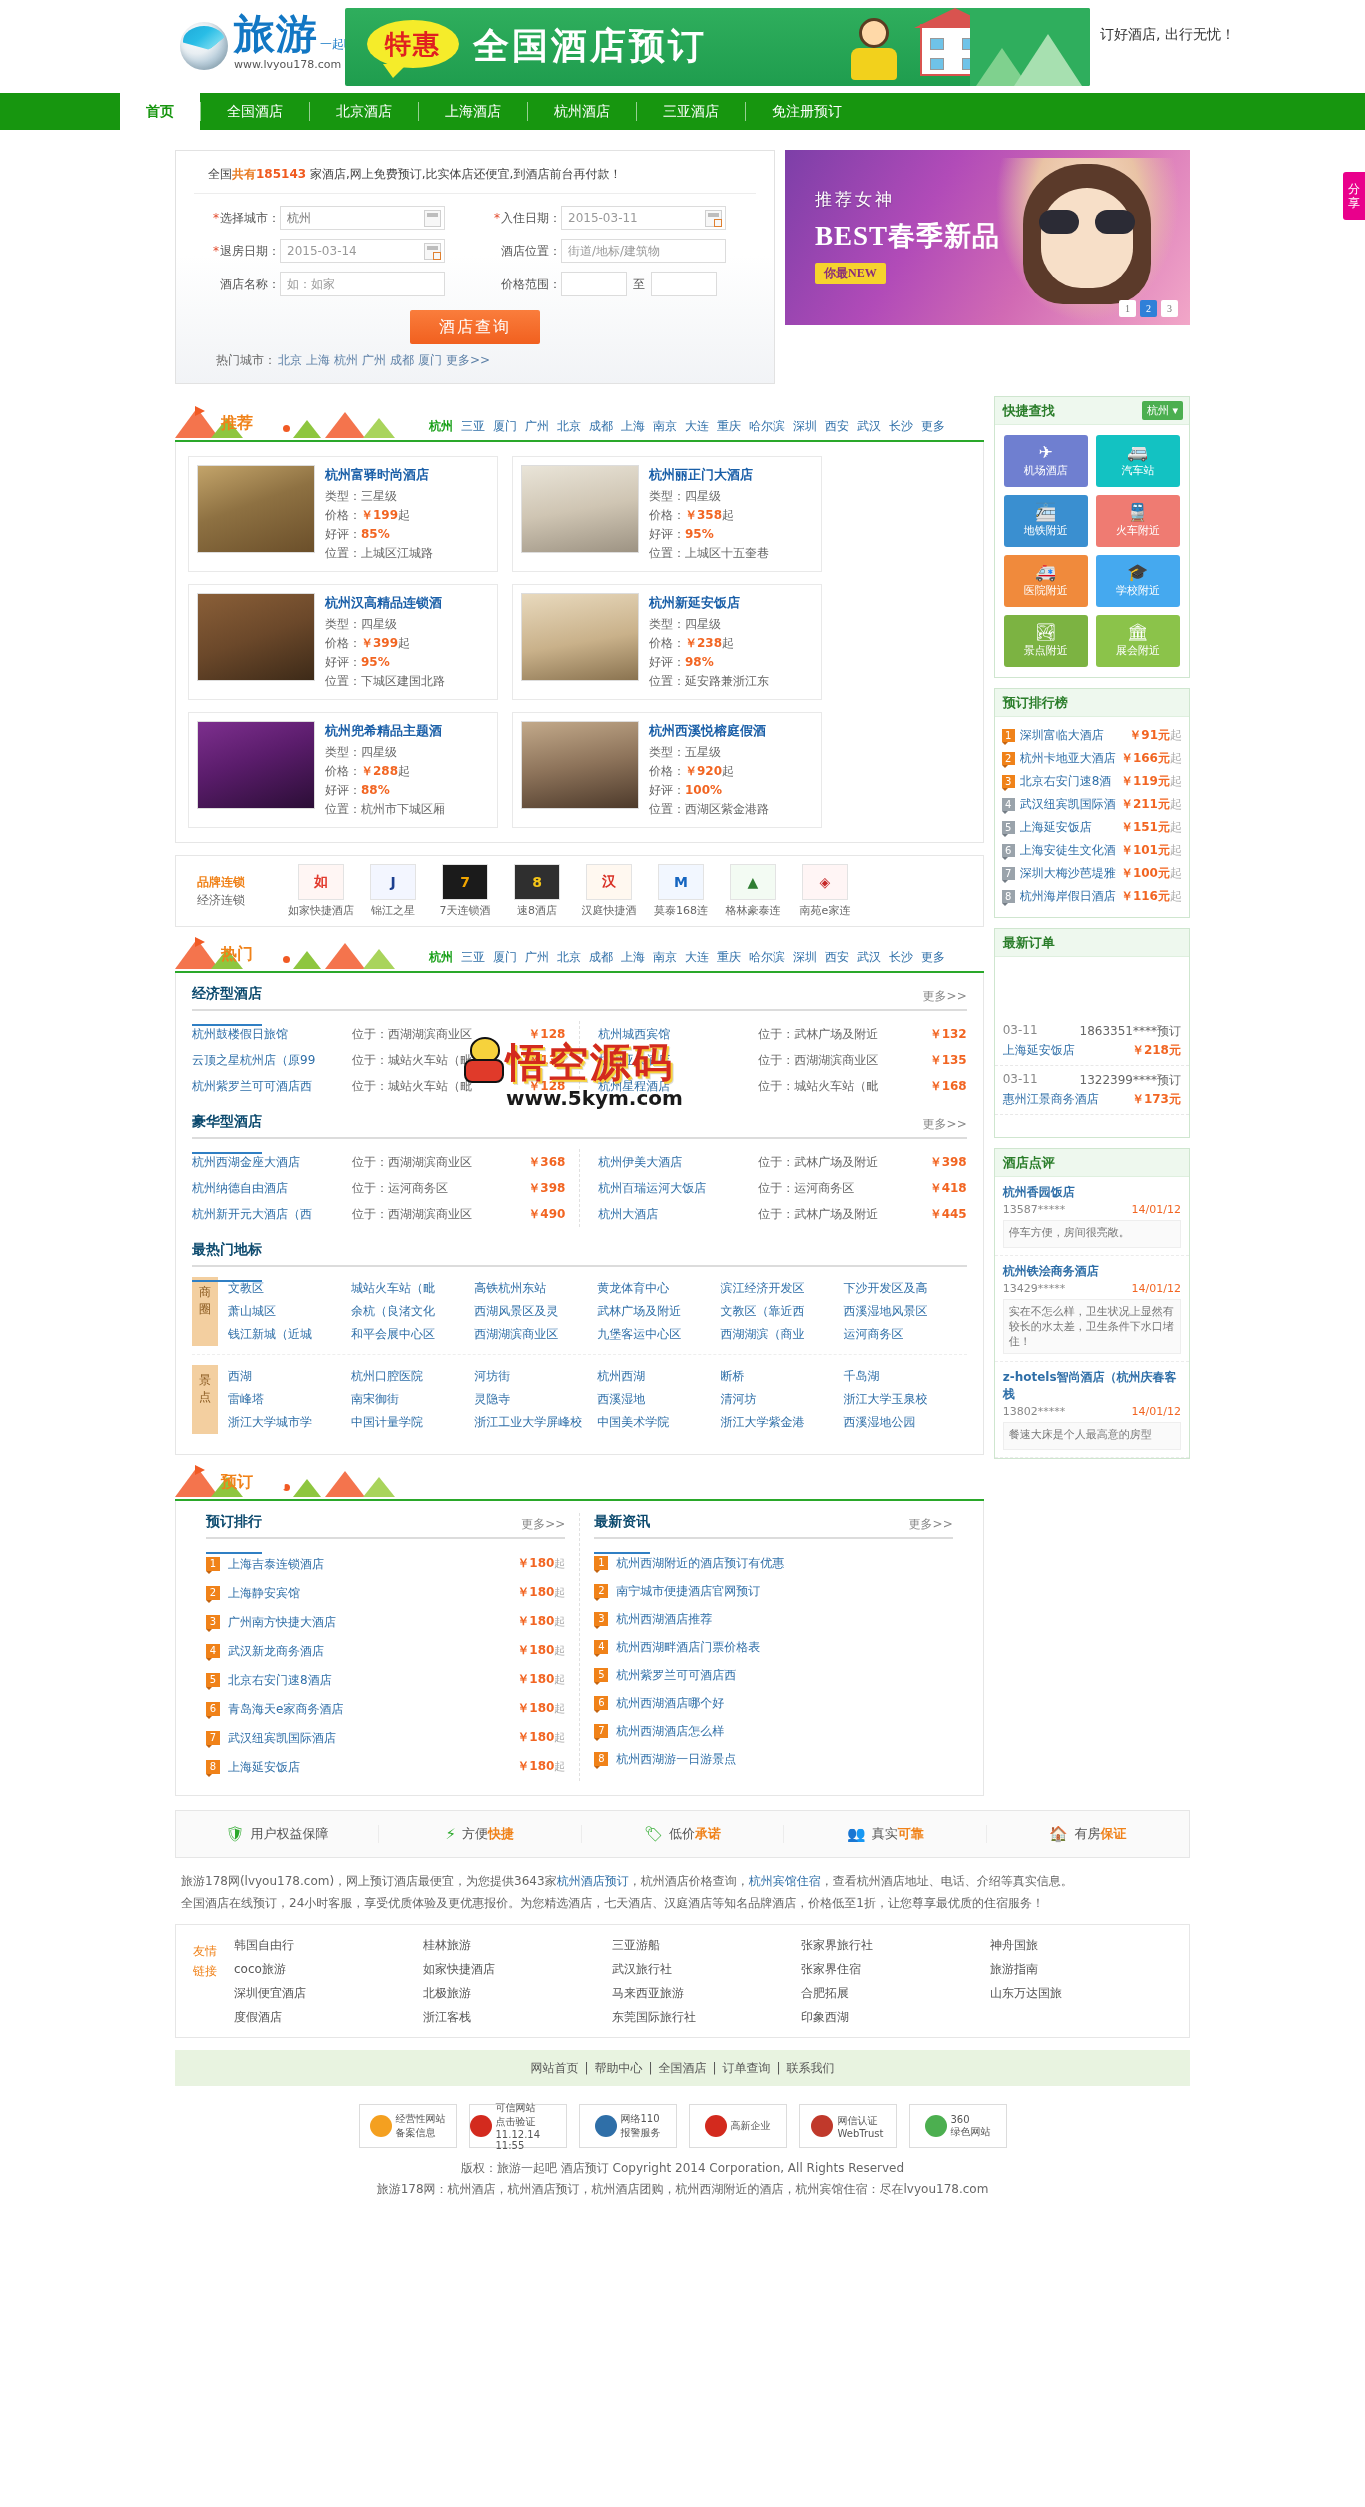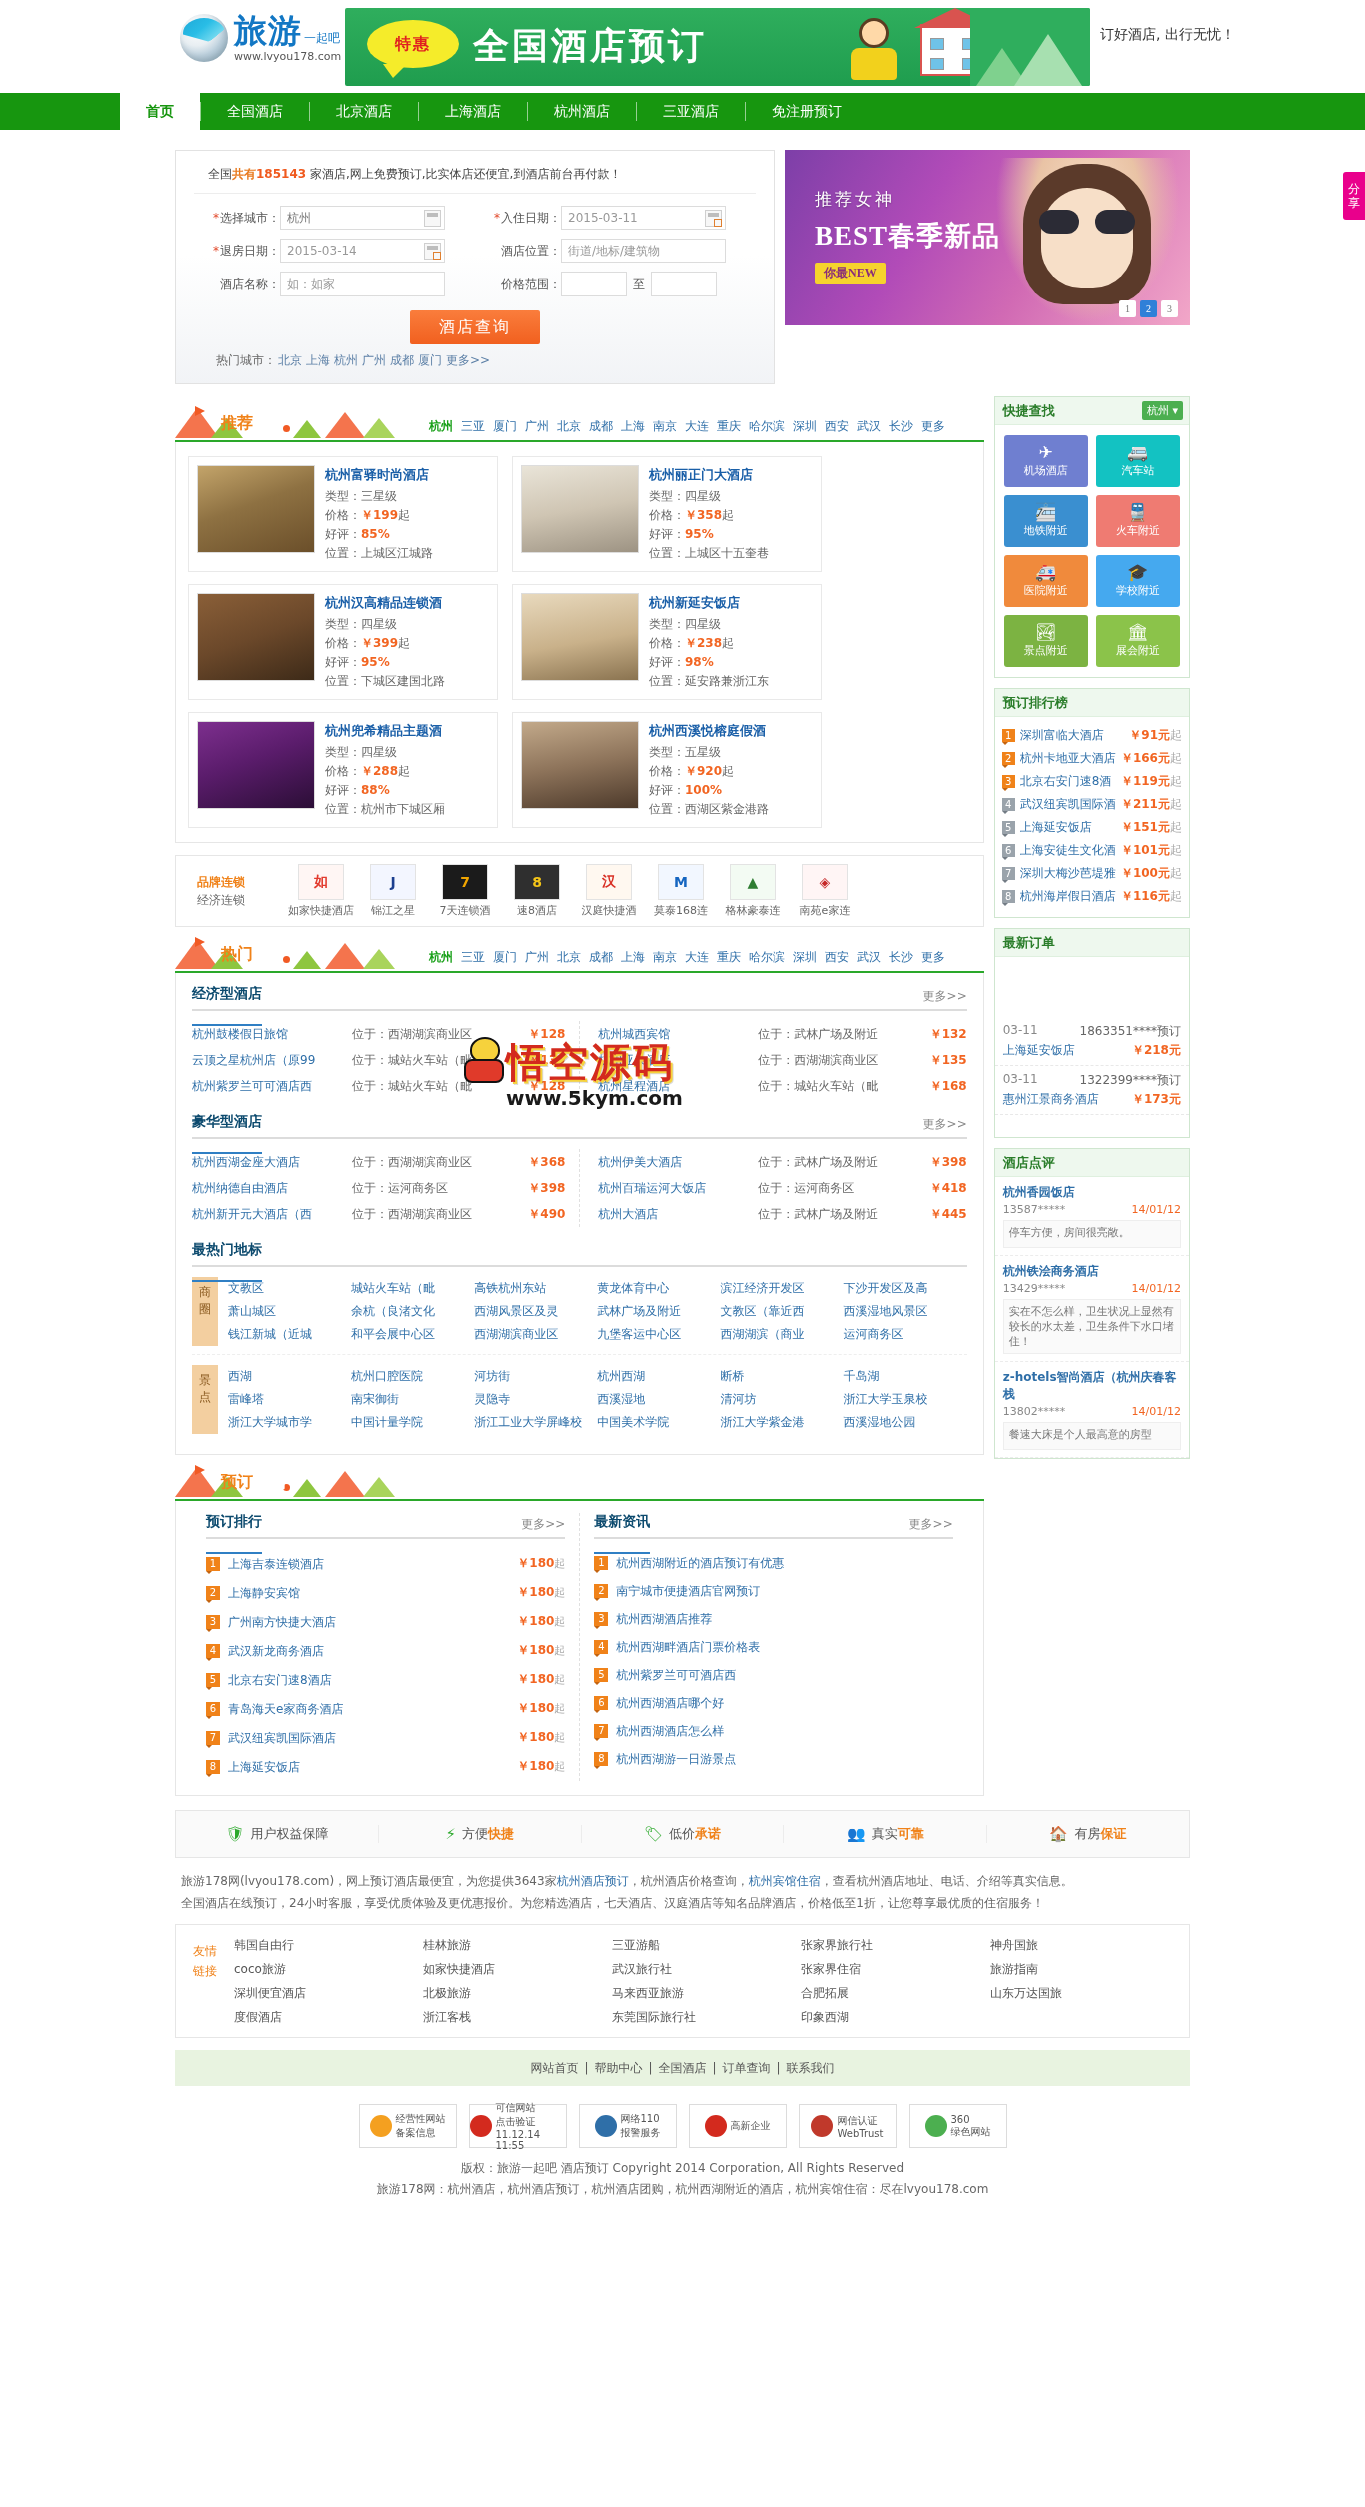--- a/index.html
+++ b/index.html
@@ -21,33 +21,33 @@
     background: radial-gradient(circle at 35% 30%, #ffffff 0%, #e8eef2 38%, #bcd0dd 60%, #8fb3c6 100%);
     position:relative;box-shadow: inset -2px -3px 6px rgba(0,0,0,.15);
   }
   .logo-ball:after{
     content:"";position:absolute;left:3px;top:4px;width:42px;height:30px;
     border-radius:50% 50% 45% 45%;
     background: linear-gradient(140deg,#1fa9d8 0%, #29bde6 40%, #6fd8ef 70%, rgba(255,255,255,0) 71%);
     clip-path: polygon(0 0,100% 0,100% 55%,60% 78%,0 55%);
   }
   .logo-txt { margin-left:6px; line-height:1; }
-  .logo-main { font-size:33px; color:#1277c4; font-weight:bold; letter-spacing:1px; }
+  .logo-main { font-size:41px; color:#1277c4; font-weight:bold; letter-spacing:1px; }
   .logo-sub { font-size:12px; color:#1277c4; margin-left:2px;}
   .logo-url { font-size:11px; color:#555; margin-top:4px; }
 
   .hbanner {
     position:absolute; left:345px; top:8px; width:745px; height:78px;
     background: linear-gradient(180deg,#2fae5d 0%, #1f9d4e 100%);
     overflow:hidden; border-radius:2px;
   }
   .hb-badge {
     position:absolute;left:22px;top:12px;width:92px;height:48px;border-radius:50%;
     background:#f5ec2a; display:flex;align-items:center;justify-content:center;
-    font-size:16px;font-weight:bold;color:#e02020; letter-spacing:2px;
+    font-size:26px;font-weight:bold;color:#e02020; letter-spacing:2px;
   }
   .hb-badge:after{content:"";position:absolute;left:16px;bottom:-10px;width:0;height:0;
     border-left:10px solid transparent;border-right:14px solid transparent;border-top:14px solid #f5ec2a;}
   .hb-title { position:absolute;left:128px;top:14px;font-size:36px;font-weight:bold;color:#fff;letter-spacing:3px;}
   .hb-kid { position:absolute; left:500px; top:10px; width:60px;height:62px;}
   .hb-kid .head{position:absolute;left:14px;top:0;width:30px;height:30px;border-radius:50%;background:#ffd9a8;border:3px solid #5b3d22;}
   .hb-kid .body{position:absolute;left:6px;top:30px;width:46px;height:32px;border-radius:8px 8px 4px 4px;background:#f2d11c;}
   .hb-house{position:absolute;left:575px;top:16px;width:66px;height:52px;background:#ffffff;border:2px solid #d9534f;}
   .hb-house:before{content:"";position:absolute;left:-8px;top:-18px;border-left:41px solid transparent;border-right:41px solid transparent;border-bottom:20px solid #d9534f;}
   .hb-house .w{position:absolute;width:14px;height:12px;background:#6fc3e8;border:1px solid #999;}

